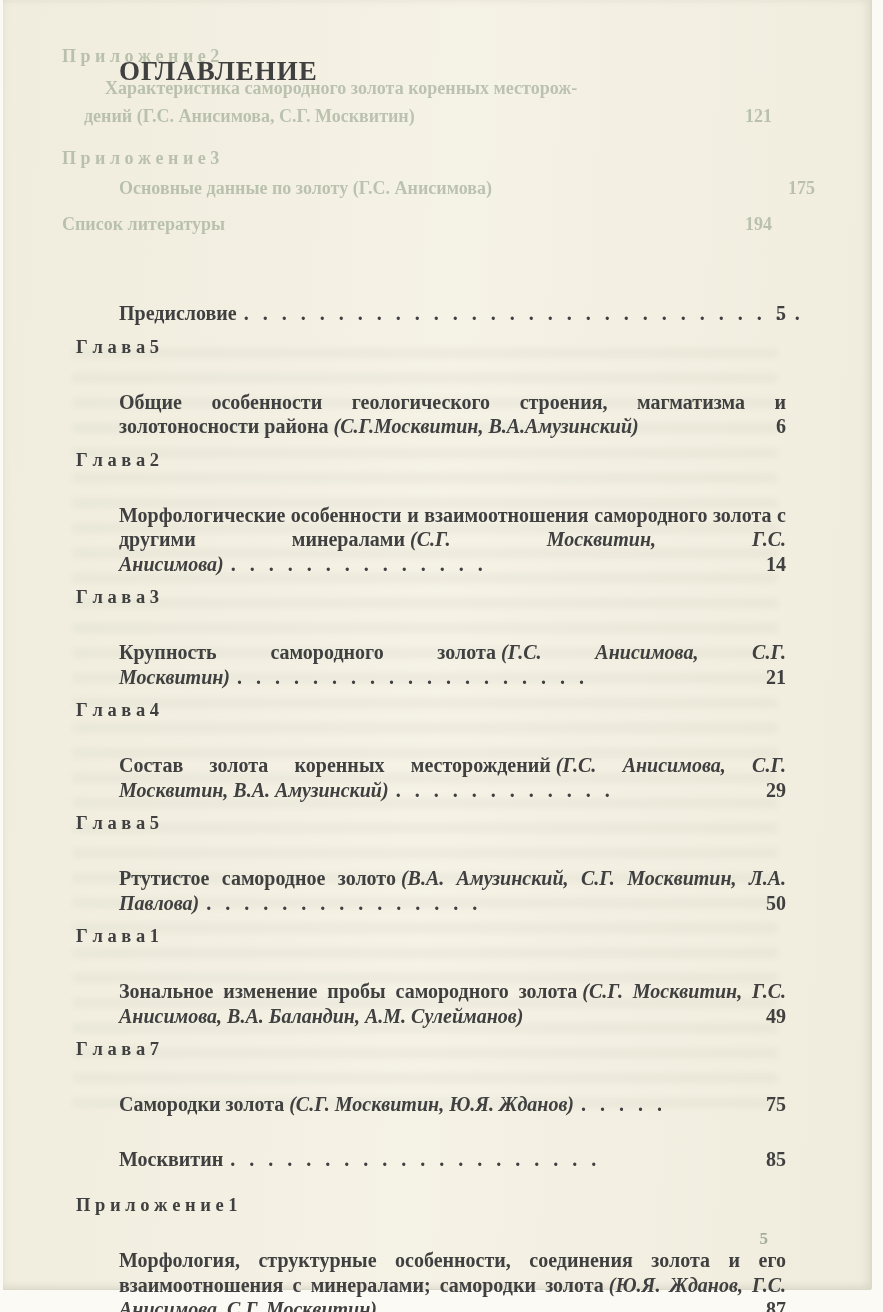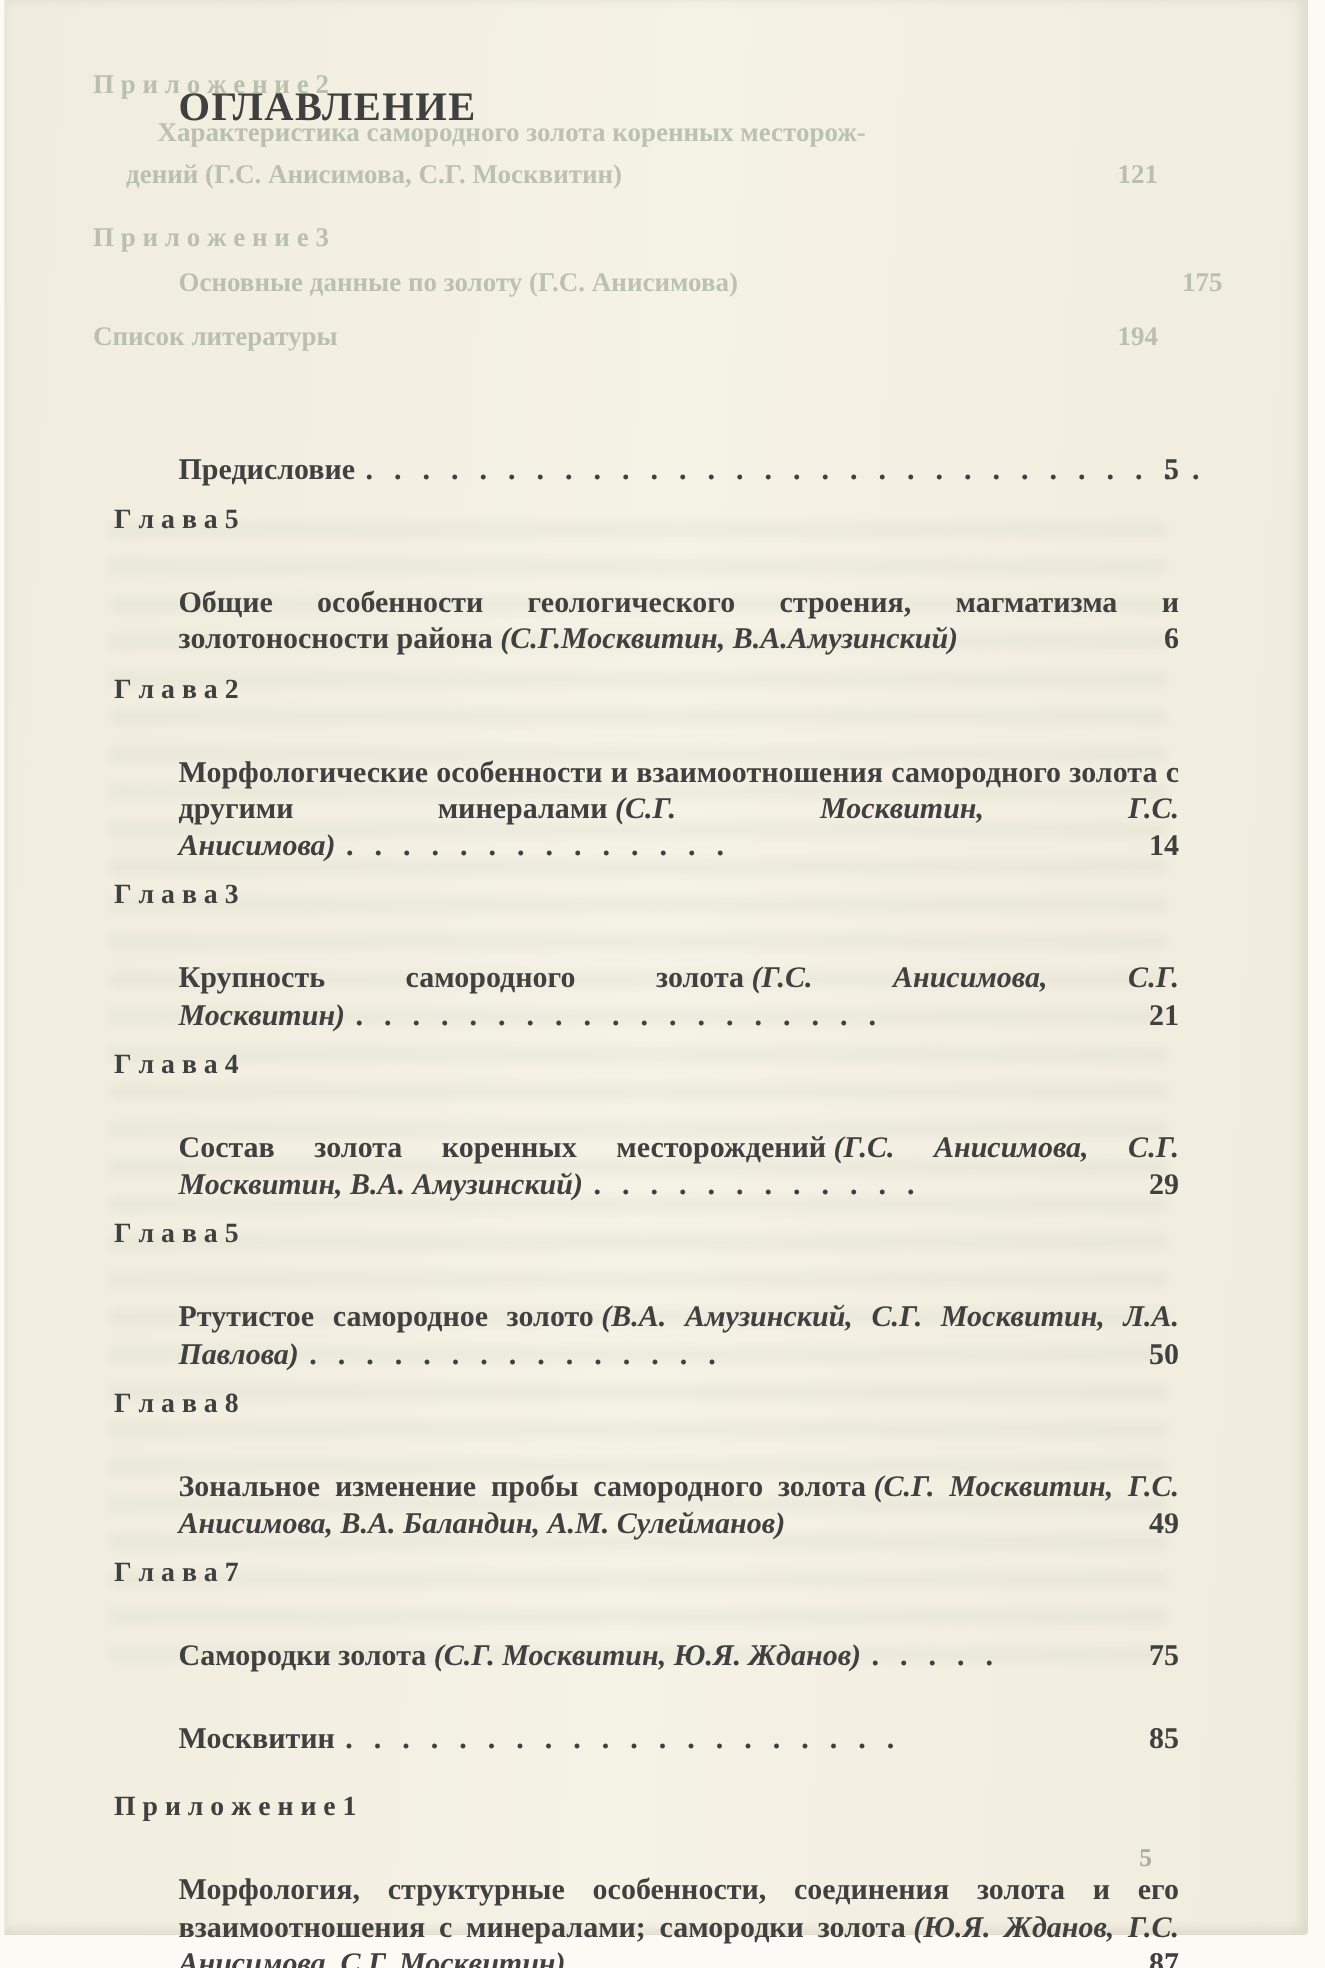--- a/index.html
+++ b/index.html
@@ -159,21 +159,21 @@
 
       <div class="toc-entry">
         <div class="chapter-heading">Г л а в а 5</div>
         <p class="entry-body">
           <span>Ртутистое самородное золото</span><span class="entry-authors">(В.А. Амузинский, С.Г. Москвитин, Л.А. Павлова)</span><span class="dot-leader">. . . . . . . . . . . . . . .</span>
           <span class="entry-page">50</span>
         </p>
       </div>
 
       <div class="toc-entry">
-        <div class="chapter-heading">Г л а в а 8</div>
+        <div class="chapter-heading">Г л а в а 1</div>
         <p class="entry-body">
           <span>Зональное изменение пробы самородного золота</span><span class="entry-authors">(С.Г. Москвитин, Г.С. Анисимова, В.А. Баландин, А.М. Сулейманов)</span><span class="dot-leader"></span>
           <span class="entry-page">49</span>
         </p>
       </div>
 
       <div class="toc-entry">
         <div class="chapter-heading">Г л а в а 7</div>
         <p class="entry-body">
           <span>Самородки золота</span><span class="entry-authors">(С.Г. Москвитин, Ю.Я. Жданов)</span><span class="dot-leader">. . . . .</span>

